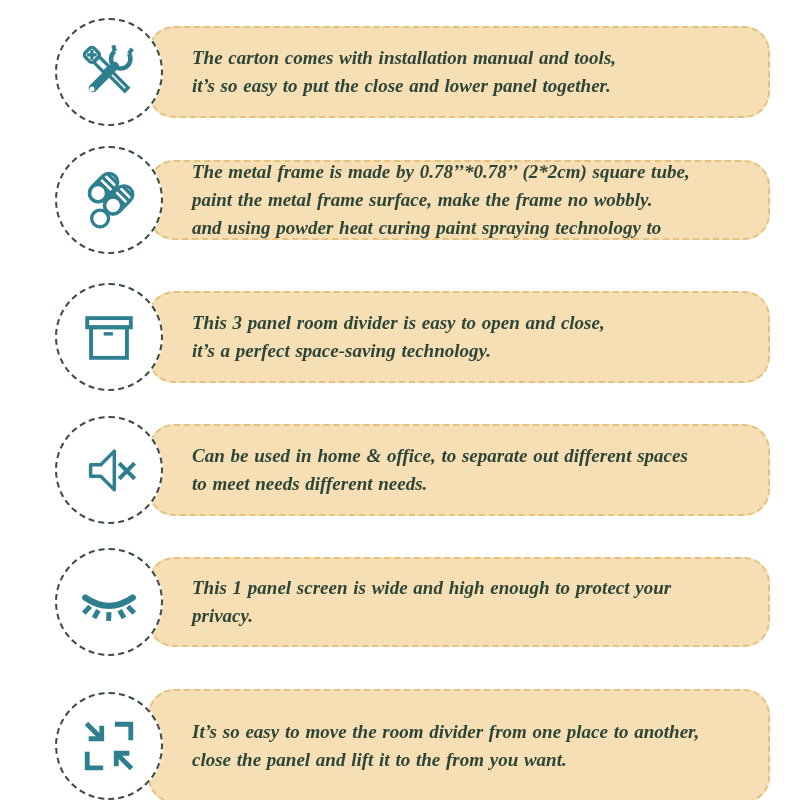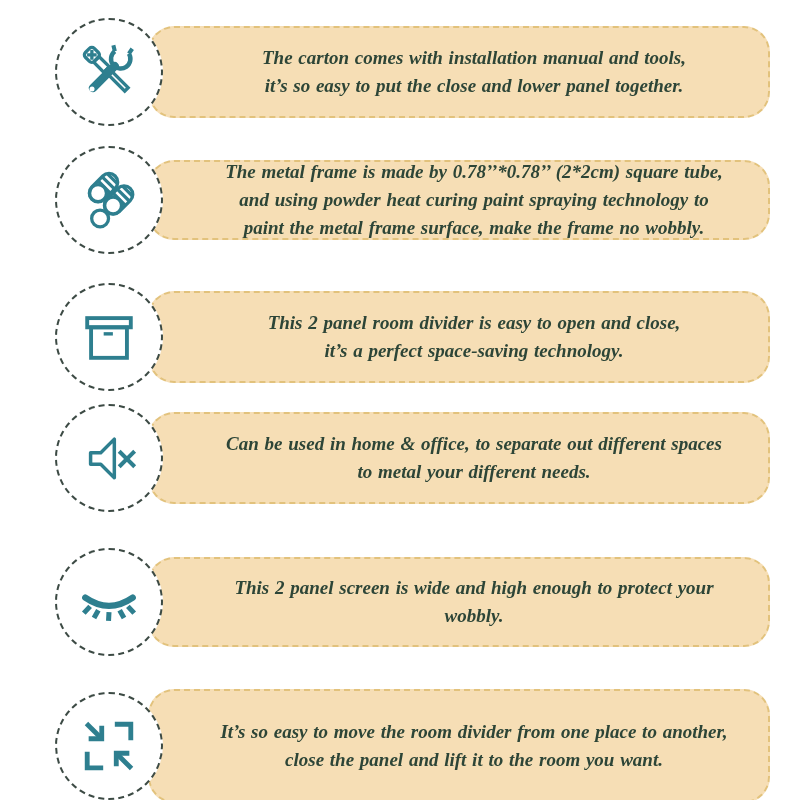--- a/index.html
+++ b/index.html
@@ -10,21 +10,21 @@
   body{
     width:800px;height:800px;background:var(--background);
     font-family:"Liberation Serif","DejaVu Serif",serif;
     position:relative;overflow:hidden;
   }
   .row{position:absolute;left:0;width:800px}
   .banner{
     position:absolute;left:148px;width:622px;height:100%;box-sizing:border-box;
     background:var(--banner-fill);border:2px dashed var(--banner-border);
     border-radius:26px;display:flex;flex-direction:column;justify-content:center;
-    padding:4px 12px 4px 42px;z-index:1;align-items:center;
+    padding:4px 12px 4px 42px;z-index:1;
   }
   .badge{
     position:absolute;left:55px;top:50%;transform:translateY(-50%);
     width:108px;height:108px;box-sizing:border-box;background:#fff;
     border:2px dashed var(--circle-border);border-radius:50%;
     display:flex;align-items:center;justify-content:center;z-index:2;
   }
   .badge svg{width:62px;height:62px;color:var(--icon-color)}
   .line{
     font-style:italic;font-weight:bold;font-size:19px;line-height:28px;
@@ -51,82 +51,82 @@
       <path d="M38,10.5 L36.5,4.5 M52.5,13 L56,8" stroke-width="4.2"></path>
       <line x1="38" y1="26" x2="15.5" y2="48.5" stroke-width="8.5" stroke-linecap="round"></line>
       <circle cx="14.5" cy="49.5" r="2.6" fill="#fff" stroke="none"></circle>
     </svg>
   </div>
 </div>
 
 <div class="row" style="top:160px;height:80px">
   <div class="banner">
     <div class="line">The metal frame is made by 0.78’’*0.78’’ (2*2cm) square tube,</div>
+    <div class="line">paint the metal frame surface, make the frame no wobbly.</div>
     <div class="line">and using powder heat curing paint spraying technology to</div>
-    <div class="line">paint the metal frame surface, make the frame no wobbly.</div>
   </div>
   <div class="badge">
     <svg viewBox="0 0 64 64" fill="none" stroke="currentColor">
       <g transform="rotate(-45 32 32)" stroke-width="3.4">
         <rect x="20" y="10" width="34" height="18" rx="9" fill="#fff"></rect>
         <path d="M38,10.5 V27.5 M44,10.5 V27.5 M50,11.5 V26.5"></path>
         <circle cx="29" cy="19" r="8.7" fill="#fff"></circle>
         <rect x="22" y="30" width="34" height="18" rx="9" fill="#fff"></rect>
         <path d="M40,30.5 V47.5 M46,30.5 V47.5 M52,31.5 V46.5"></path>
         <circle cx="31" cy="39" r="8.7" fill="#fff"></circle>
         <circle cx="12" cy="39" r="8.7" fill="#fff"></circle>
       </g>
     </svg>
   </div>
 </div>
 
 <div class="row" style="top:291px;height:92px">
   <div class="banner">
-    <div class="line">This 2 panel room divider is easy to open and close,</div>
+    <div class="line">This 3 panel room divider is easy to open and close,</div>
     <div class="line">it’s a perfect space-saving technology.</div>
   </div>
   <div class="badge">
     <svg viewBox="0 0 64 64" fill="none" stroke="currentColor">
       <rect x="9.5" y="12.5" width="45" height="9.5" stroke-width="4"></rect>
       <rect x="13.5" y="22" width="37" height="31.5" stroke-width="4"></rect>
       <rect x="26.5" y="27" width="9.5" height="3.5" fill="currentColor" stroke="none"></rect>
     </svg>
   </div>
 </div>
 
-<div class="row" style="top:412px;height:92px">
+<div class="row" style="top:424px;height:92px">
   <div class="banner">
     <div class="line">Can be used in home &amp; office, to separate out different spaces</div>
-    <div class="line">to metal your different needs.</div>
+    <div class="line">to meet needs different needs.</div>
   </div>
   <div class="badge">
     <svg viewBox="0 0 64 64" fill="none" stroke="currentColor">
       <polygon points="13,26.5 23.5,26.5 37.5,12.5 37.5,52.5 23.5,38.5 13,38.5" stroke-width="3.6" stroke-linejoin="round"></polygon>
       <path d="M44,26.5 L57,39.5 M57,26.5 L44,39.5" stroke-width="4.2" stroke-linecap="square"></path>
     </svg>
   </div>
 </div>
 
 <div class="row" style="top:557px;height:90px">
   <div class="banner">
-    <div class="line">This 2 panel screen is wide and high enough to protect your</div>
-    <div class="line">wobbly.</div>
+    <div class="line">This 1 panel screen is wide and high enough to protect your</div>
+    <div class="line">privacy.</div>
   </div>
   <div class="badge">
     <svg viewBox="0 0 64 64" fill="none" stroke="currentColor">
       <path d="M7.5,27.5 Q32,44.5 56.5,27.5" stroke-width="6.5" stroke-linecap="round"></path>
       <path d="M12.5,36.5 L6,43.5 M21,40.5 L16.5,48.5 M32,42.5 L31.5,51.5 M43,40.5 L47.5,48.5 M51.5,36.5 L58,43.5" stroke-width="5.2"></path>
     </svg>
   </div>
 </div>
 
 <div class="row" style="top:689px;height:114px">
   <div class="banner">
     <div class="line">It’s so easy to move the room divider from one place to another,</div>
-    <div class="line">close the panel and lift it to the room you want.</div>
+    <div class="line">close the panel and lift it to the from you want.</div>
   </div>
   <div class="badge">
     <svg viewBox="0 0 64 64" fill="none" stroke="currentColor" stroke-linecap="square">
       <line x1="10.5" y1="10.5" x2="22" y2="22" stroke-width="5"></line>
       <path d="M24.5,13.5 L24.5,24.5 L13.5,24.5" stroke-width="5"></path>
       <path d="M40.5,9.5 L54.5,9.5 L54.5,23.5" stroke-width="5"></path>
       <path d="M9.5,40.5 L9.5,54.5 L23.5,54.5" stroke-width="5"></path>
       <line x1="53.5" y1="53.5" x2="42" y2="42" stroke-width="5"></line>
       <path d="M39.5,50.5 L39.5,39.5 L50.5,39.5" stroke-width="5"></path>
     </svg>

